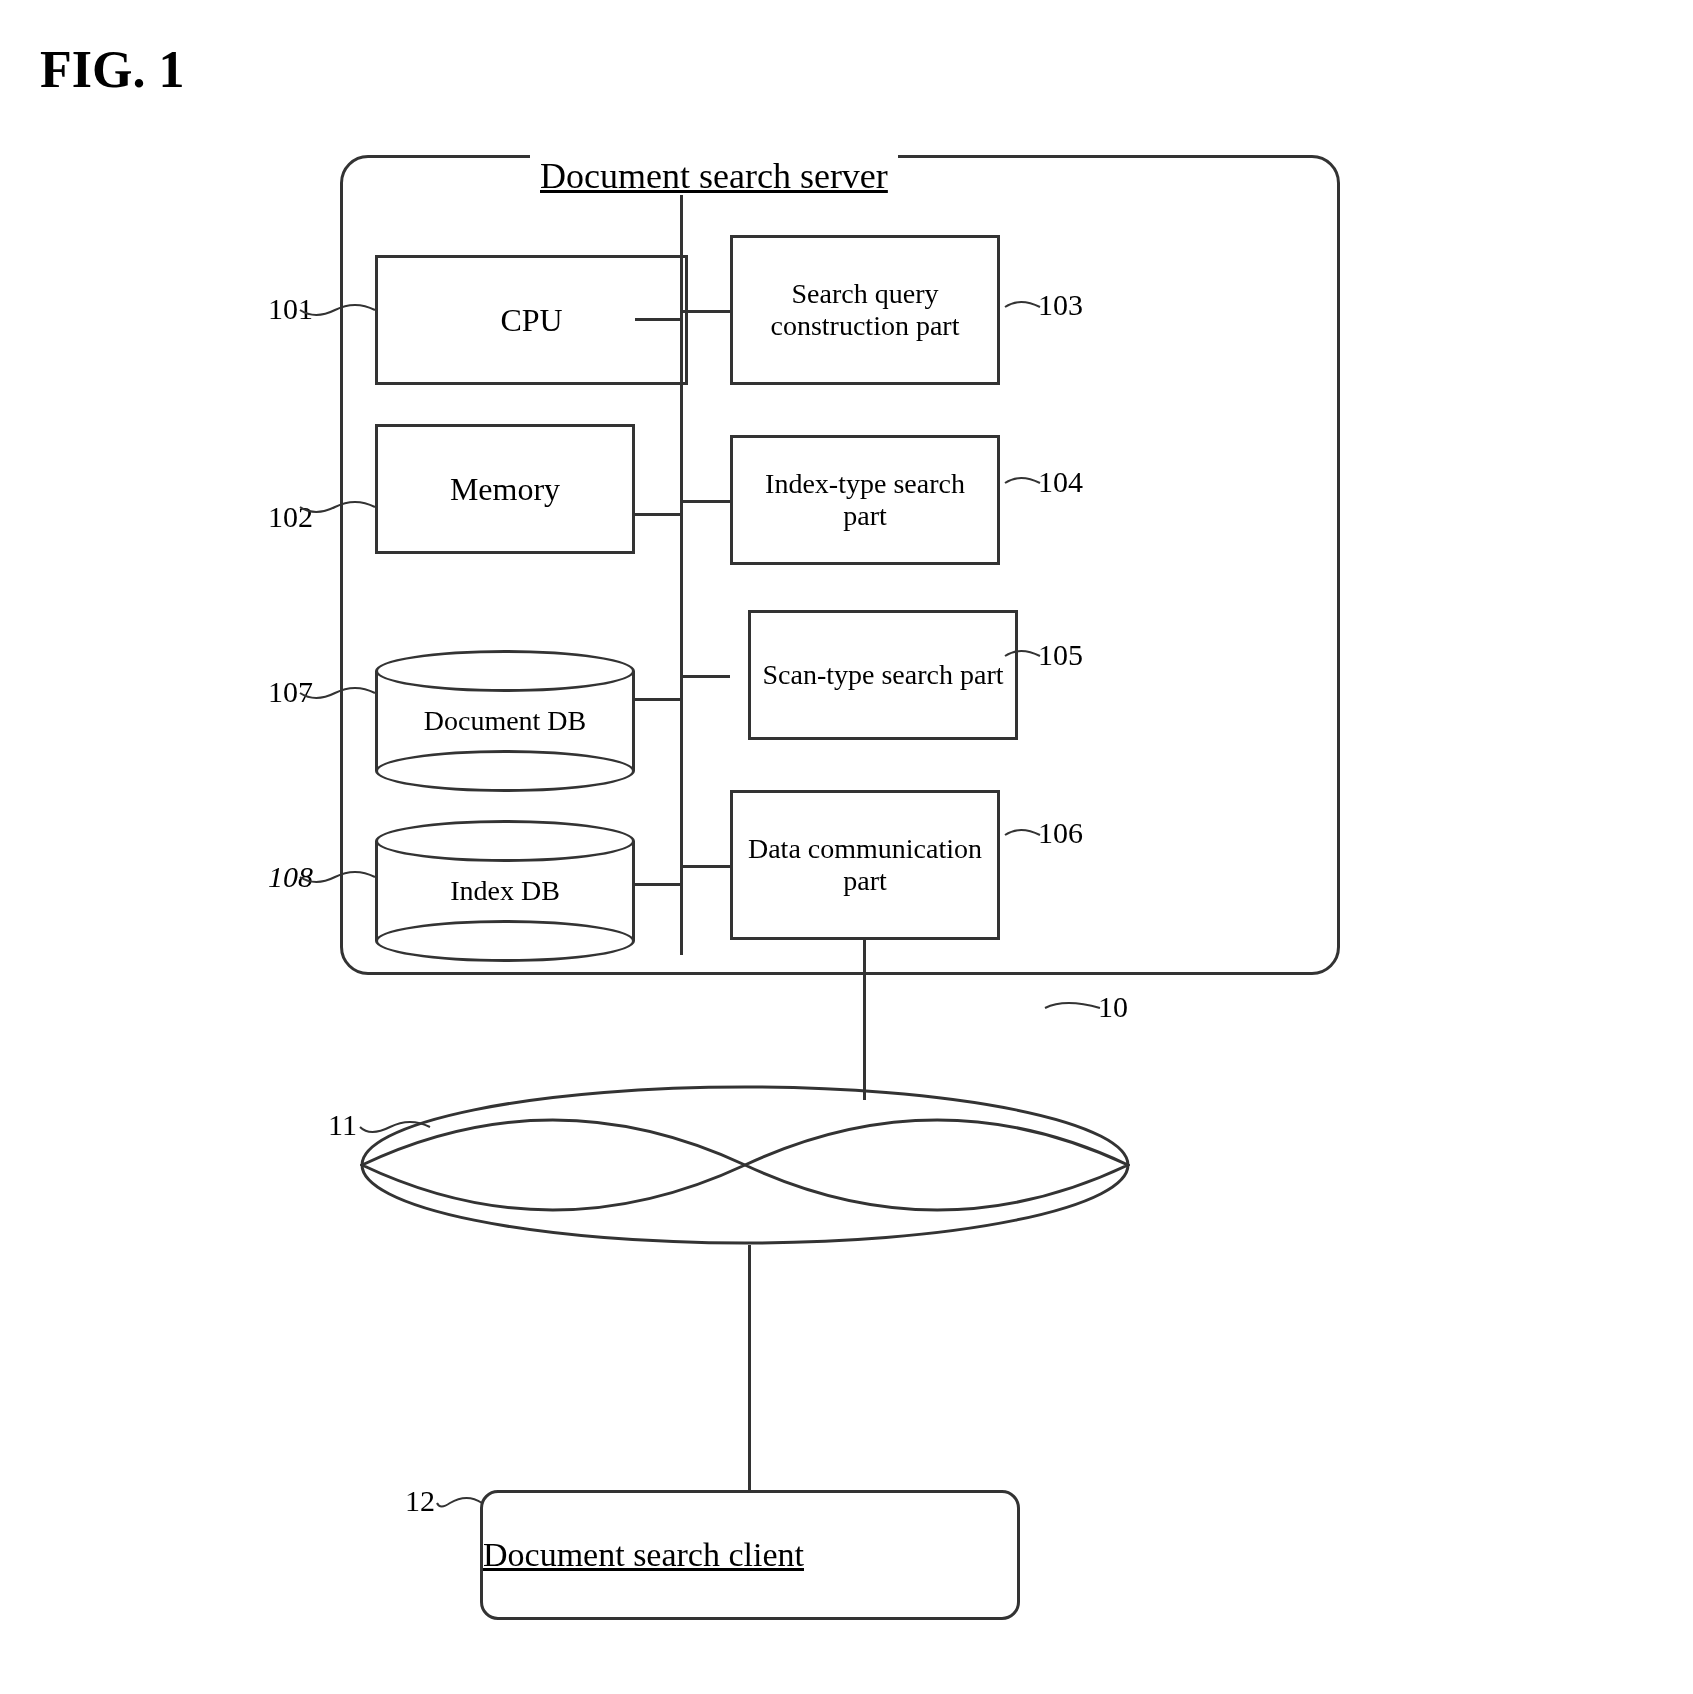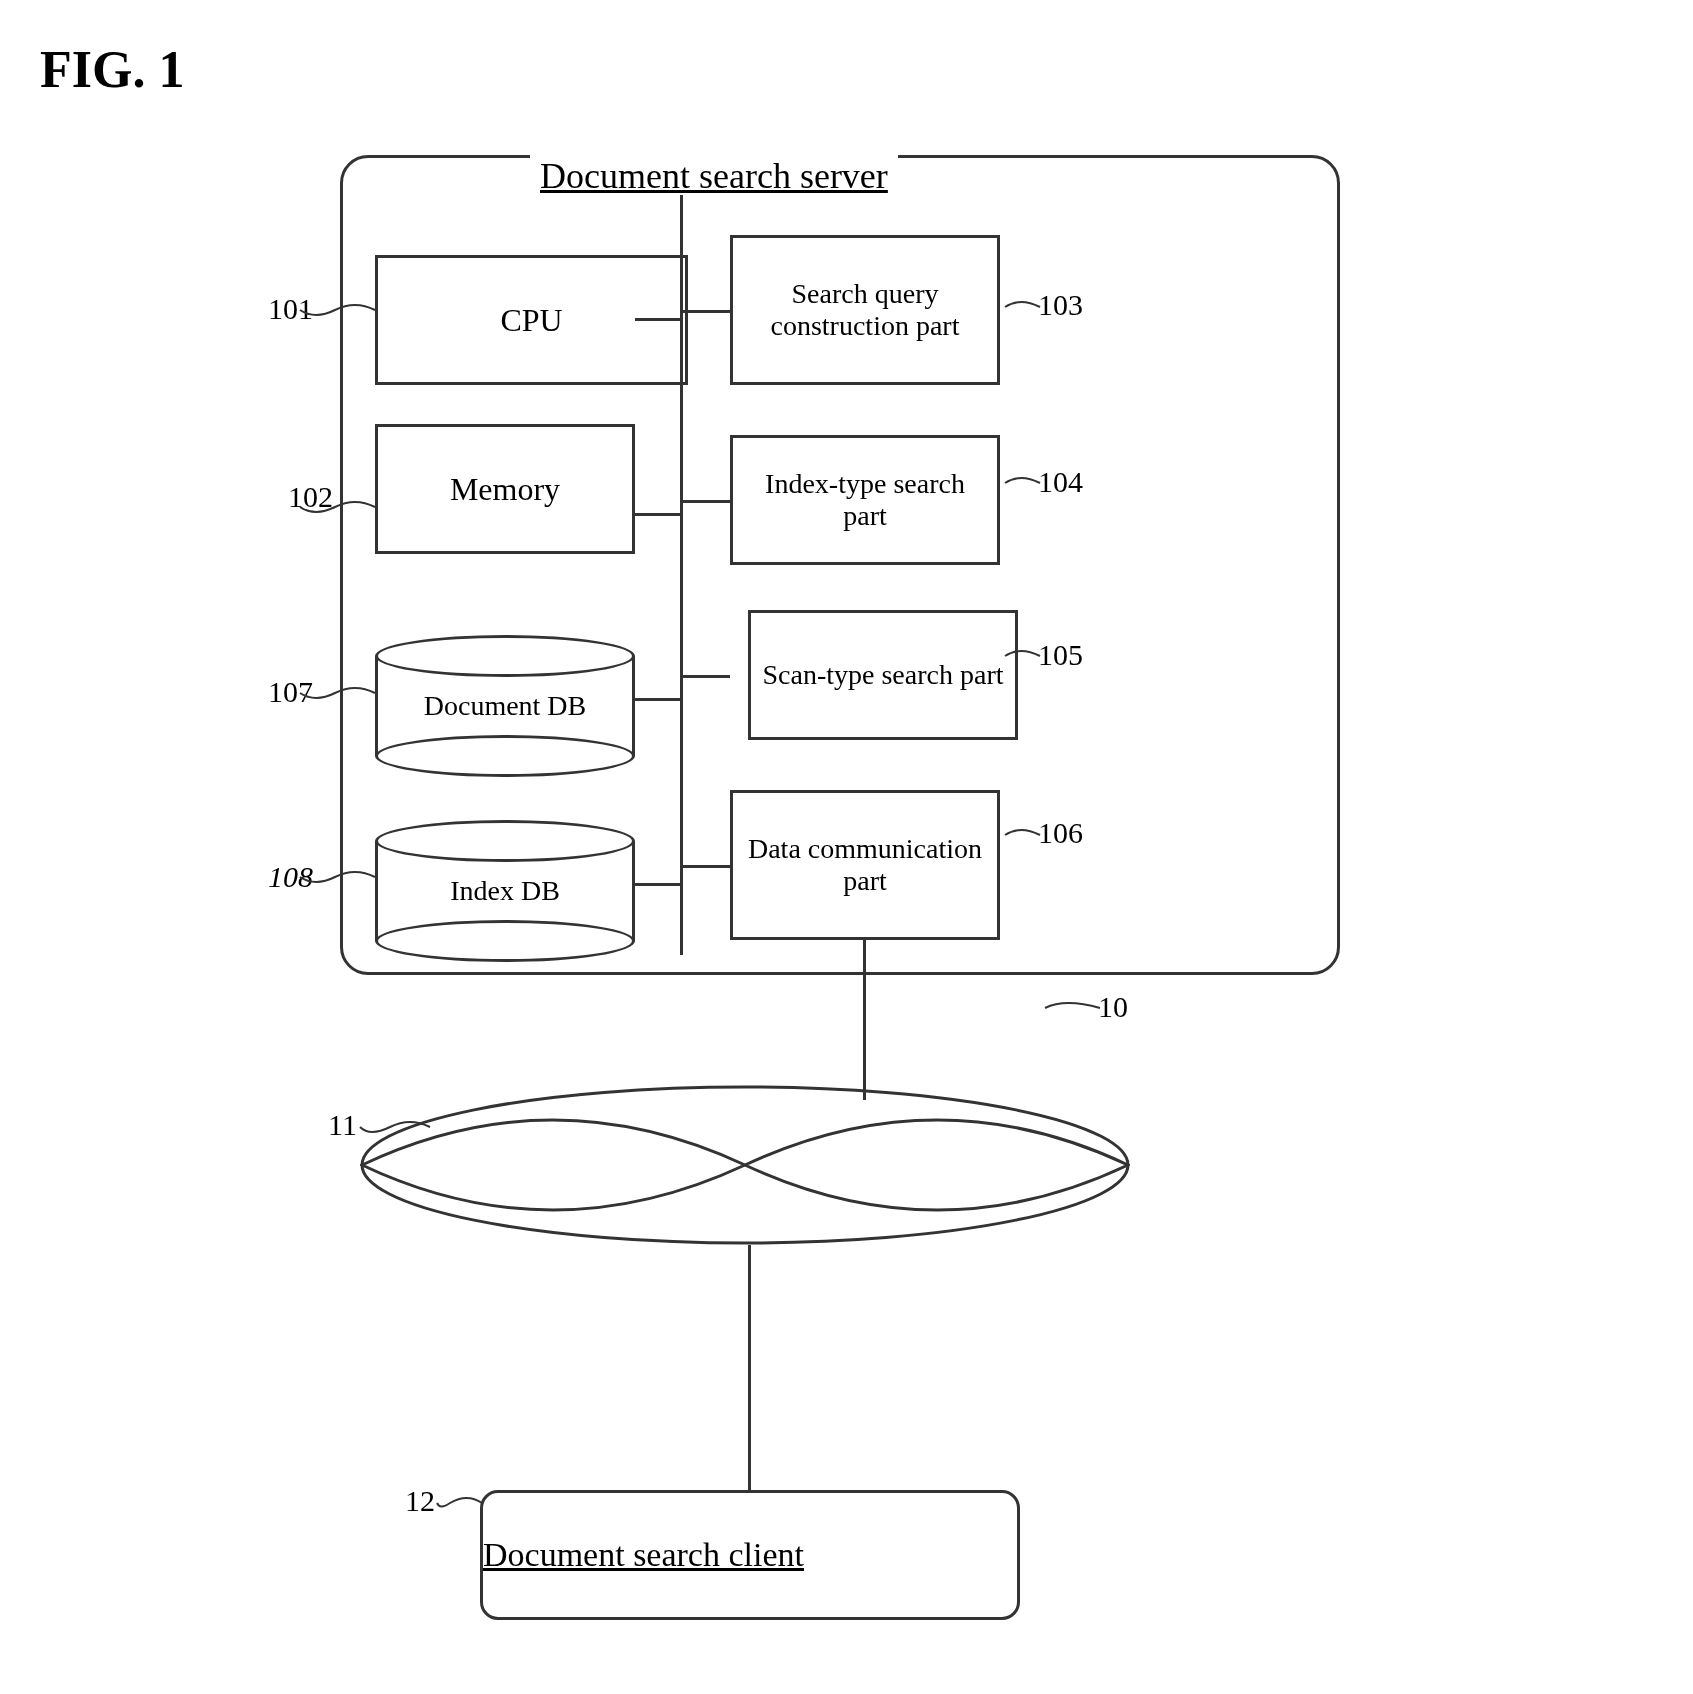--- a/index.html
+++ b/index.html
@@ -74,21 +74,21 @@
       border: 3px solid #333;
       display: flex;
       align-items: center;
       justify-content: center;
       font-size: 32px;
     }
 
     
     .doc-db {
       position: absolute;
-      top: 635px;
+      top: 650px;
       left: 375px;
       width: 208px;
     }
 
     .doc-db .cyl-top-ellipse {
       width: 260px;
       height: 42px;
       border: 3px solid #333;
       border-radius: 50%;
       background: #fff;
@@ -357,21 +357,21 @@
   </svg>
 </div>
 
 <div class="vline" style="top: 1245px; left: 748px; height: 247px;"></div>
 
 <div class="client-box">
   <span>Document search client</span>
 </div>
 
 <div class="ref-label" style="top: 292px; left: 268px;">101</div>
-<div class="ref-label" style="top: 480px; left: 268px; margin-left: 20px;">102</div>
+<div class="ref-label" style="top: 500px; left: 268px;">102</div>
 <div class="ref-label" style="top: 675px; left: 268px;">107</div>
 <div class="ref-label" style="top: 860px; left: 268px; font-style: italic;">108</div>
 <div class="ref-label" style="top: 288px; left: 1038px;">103</div>
 <div class="ref-label" style="top: 465px; left: 1038px;">104</div>
 <div class="ref-label" style="top: 638px; left: 1038px;">105</div>
 <div class="ref-label" style="top: 816px; left: 1038px;">106</div>
 <div class="ref-label" style="top: 990px; left: 1098px;">10</div>
 <div class="ref-label" style="top: 1108px; left: 328px;">11</div>
 <div class="ref-label" style="top: 1484px; left: 405px;">12</div>
 

